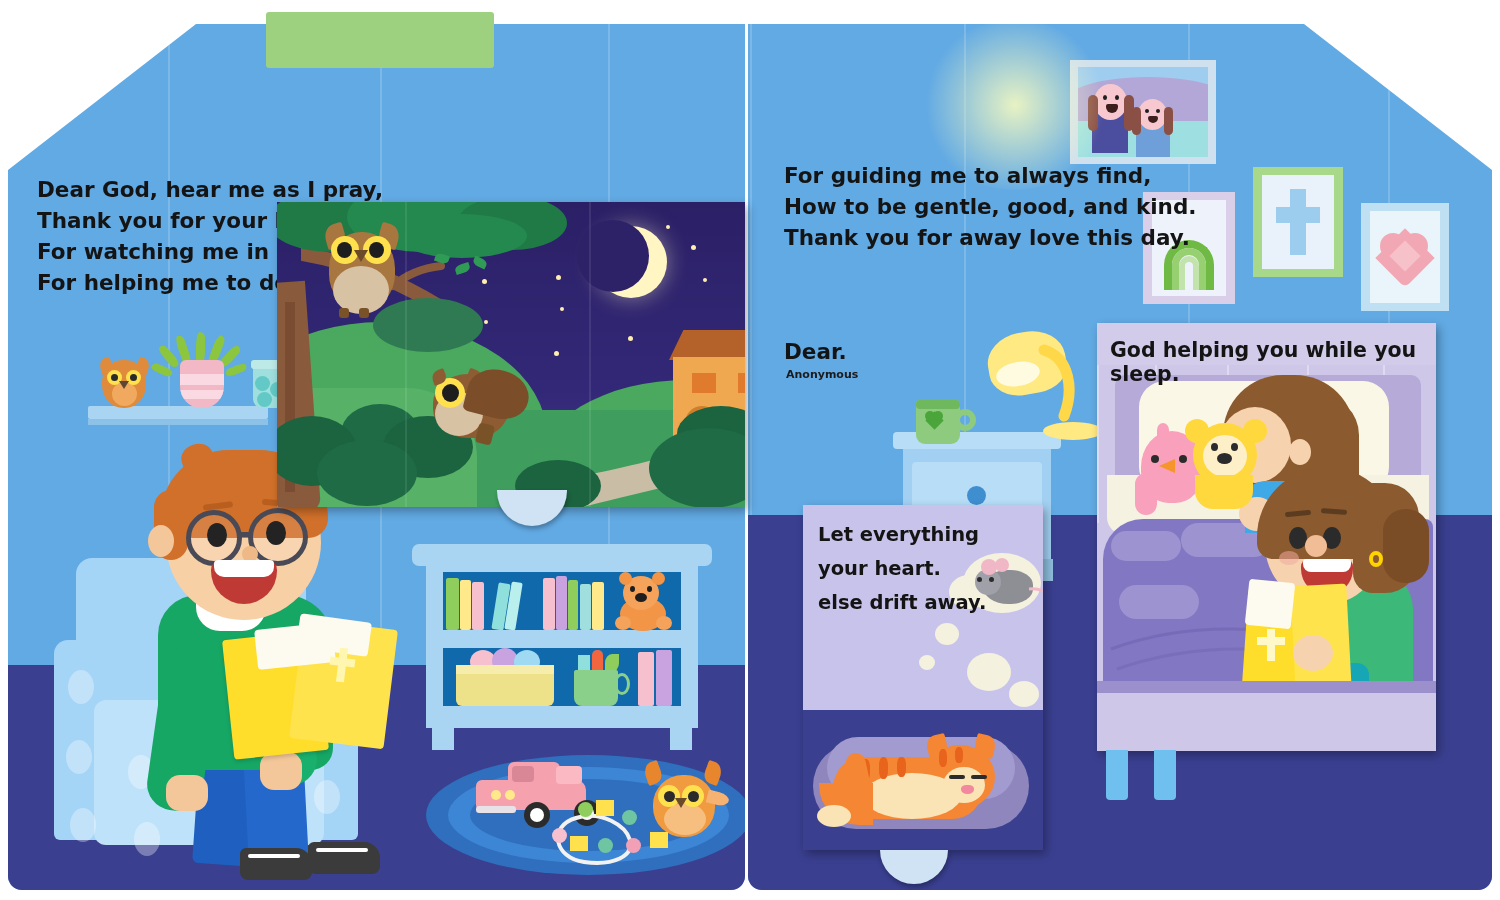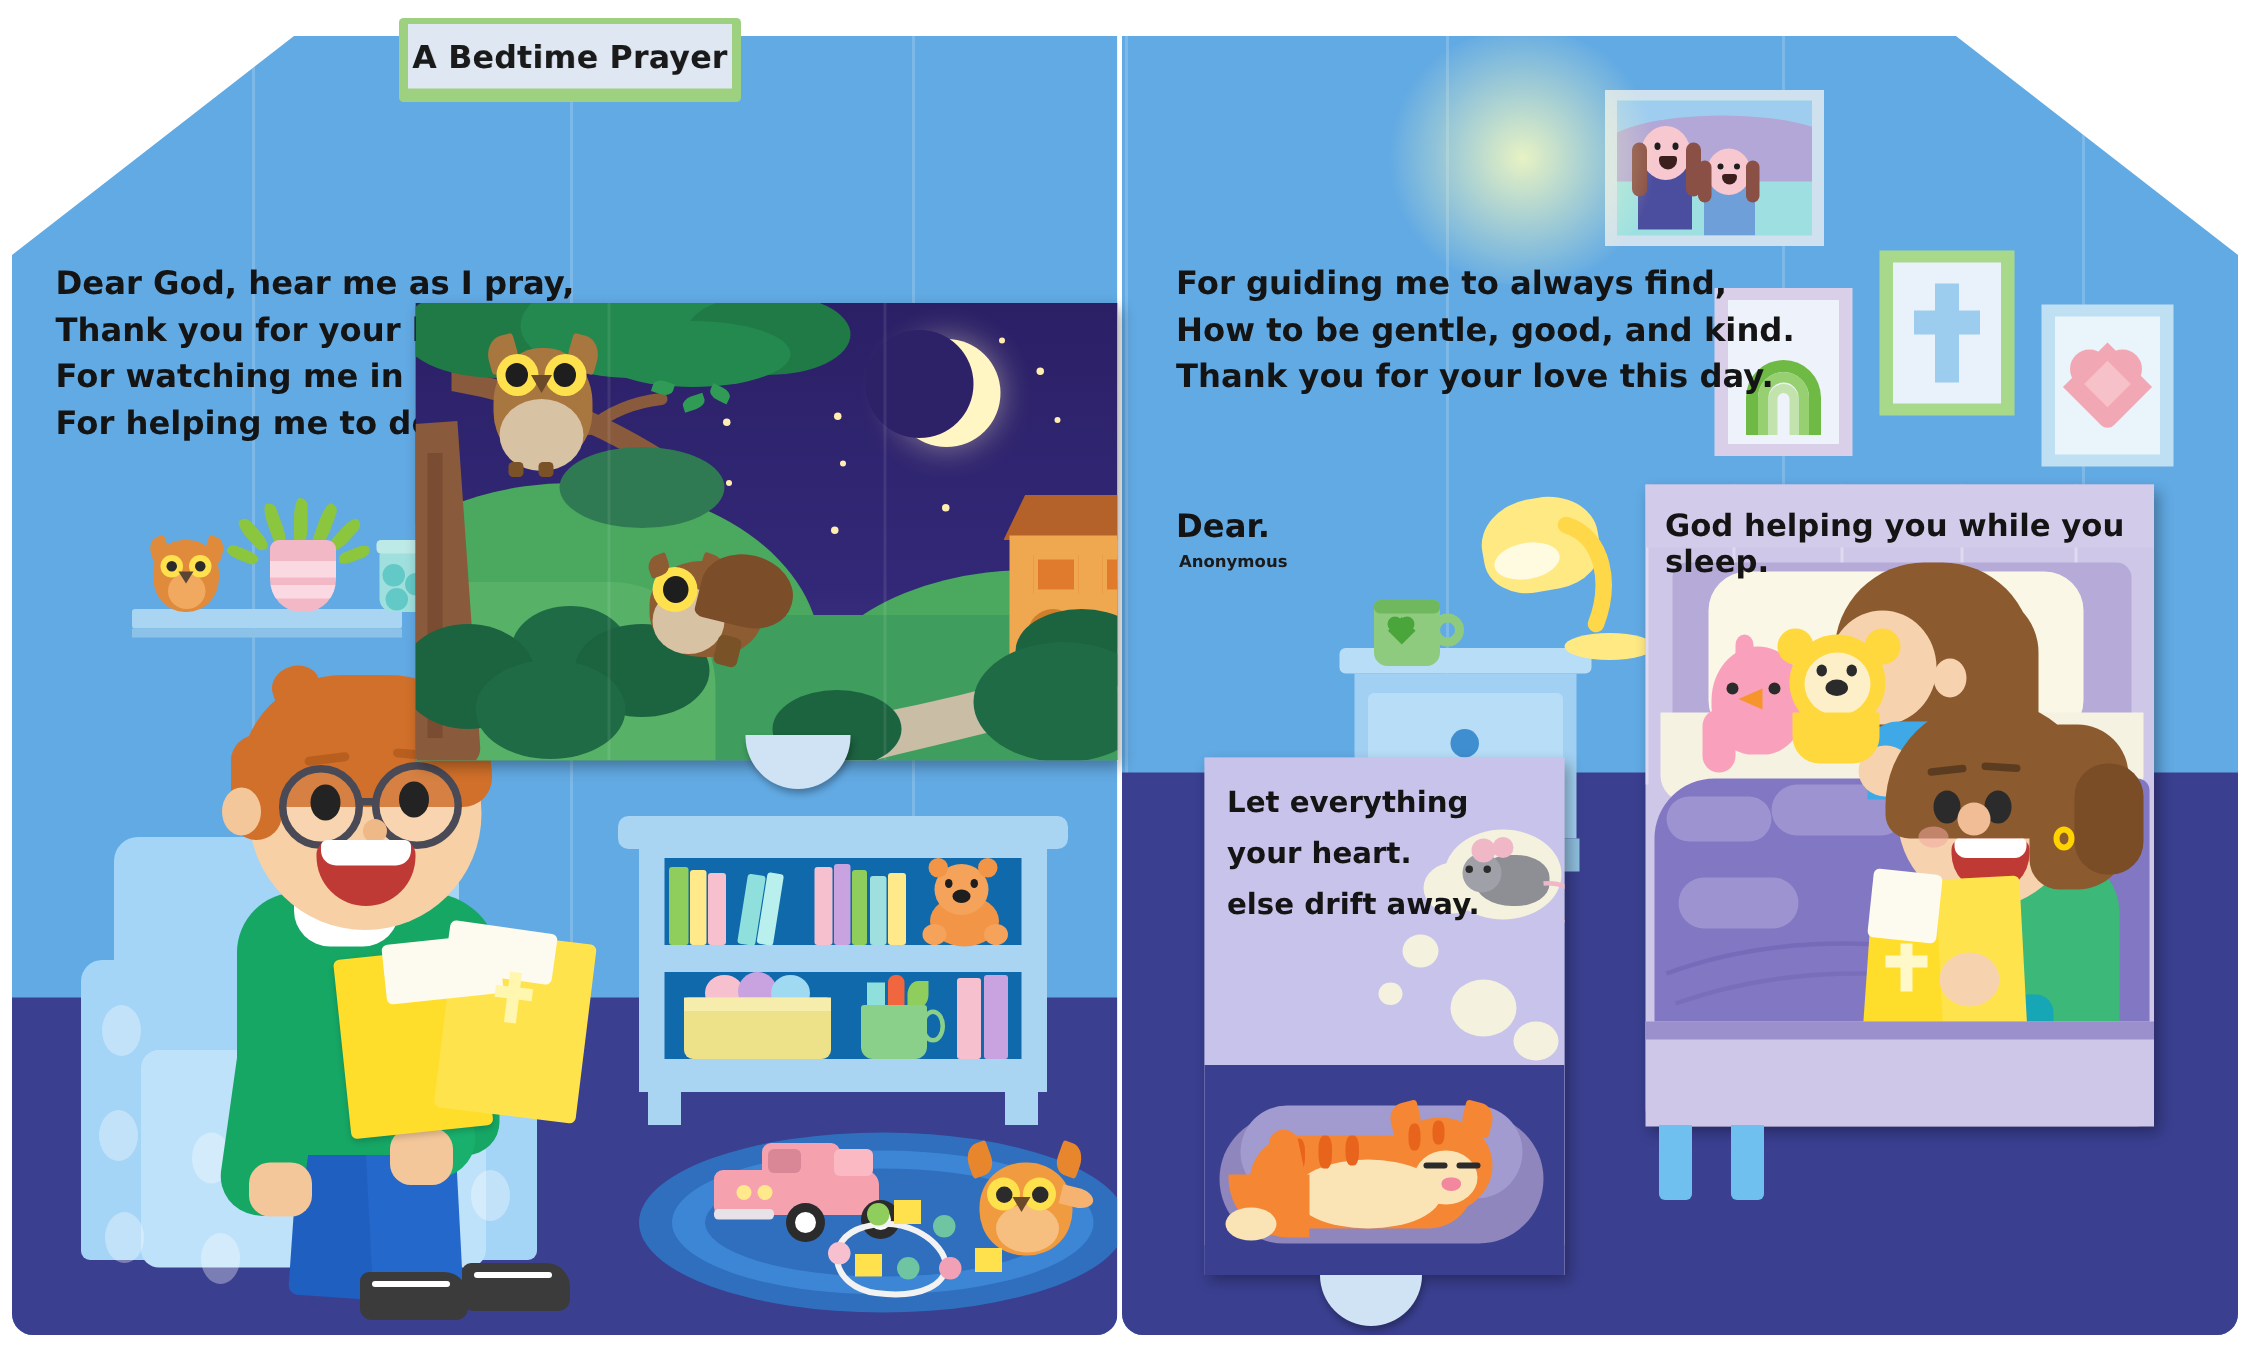--- a/index.html
+++ b/index.html
@@ -30,21 +30,21 @@
   .title-band{position:absolute;left:266px;top:12px;width:228px;height:56px;background:#9ed17f;border-radius:3px;}
   .title-plate{position:absolute;left:272px;top:16px;width:216px;height:43px;background:#dfe8f2;
     display:flex;align-items:center;justify-content:center;}
   .title-plate span{font-family:"DejaVu Sans",sans-serif;font-weight:bold;font-size:21px;color:#1a1a1a;
     letter-spacing:.2px;text-shadow:.5px .5px 0 rgba(0,0,0,.15);}
 
   
   .poem{position:absolute;font-family:"DejaVu Sans",sans-serif;font-weight:bold;
     font-size:21.5px;line-height:31px;color:#141414;white-space:nowrap;}
   .poem-left{left:37px;top:174px;}
-  .poem-right{left:784px;top:174px;}
+  .poem-right{left:784px;top:160px;}
   .amen{position:absolute;left:784px;top:339px;font-weight:bold;font-size:21.5px;color:#141414;}
   .attrib{position:absolute;left:786px;top:368px;font-size:11px;font-weight:bold;color:#1b1b1b;}
 
   
   .abs{position:absolute;}
   .rnd{border-radius:50%;}
 
   
   .shelf{position:absolute;left:80px;top:396px;width:180px;height:13px;background:#a9d4f2;border-radius:2px;}
   .shelf2{position:absolute;left:80px;top:409px;width:180px;height:6px;background:#8cc2e8;}
@@ -557,34 +557,31 @@
       <div class="abs" style="left:0;top:358px;width:339px;height:12px;background:#9b90cb;"></div>
     </div>
     <div class="bed-text" style="left:362px;top:328px;">God helping you while you sleep.</div>
 
     <div class="abs" style="left:358px;top:740px;width:22px;height:50px;background:#6fc0ef;border-radius:0 0 4px 4px;"></div>
     <div class="abs" style="left:406px;top:740px;width:22px;height:50px;background:#6fc0ef;border-radius:0 0 4px 4px;"></div>
 
   </div>
 
   <div class="title-band"></div>
-  <div class="title-plate">
-    <span>A Bedtime Prayer</span>
-  </div>
 
   <div class="poem poem-left">
     <div>Dear God, hear me as I pray,</div>
     <div>Thank you for your love th</div>
     <div>For watching me in play an</div>
     <div>For helping me to do my be</div>
   </div>
   <div class="poem poem-right">
     <div>For guiding me to always find,</div>
     <div>How to be gentle, good, and kind.</div>
-    <div>Thank you for your love this day.</div>
+    <div>Thank you for away love this day.</div>
   </div>
   <div class="amen">Dear.</div>
   <div class="attrib">Anonymous</div>
 
   <div class="flap" style="left:277px;top:202px;width:468px;height:305px;">
     <div class="night" style="left:0;top:0;">
 
       <div class="abs" style="left:0;top:0;width:468px;height:305px;background:linear-gradient(180deg,#2b2066 0%,#332877 62%,#4a3f8f 100%);"></div>
 
       <div class="star" style="left:122px;top:38px;width:4px;height:4px;"></div>

